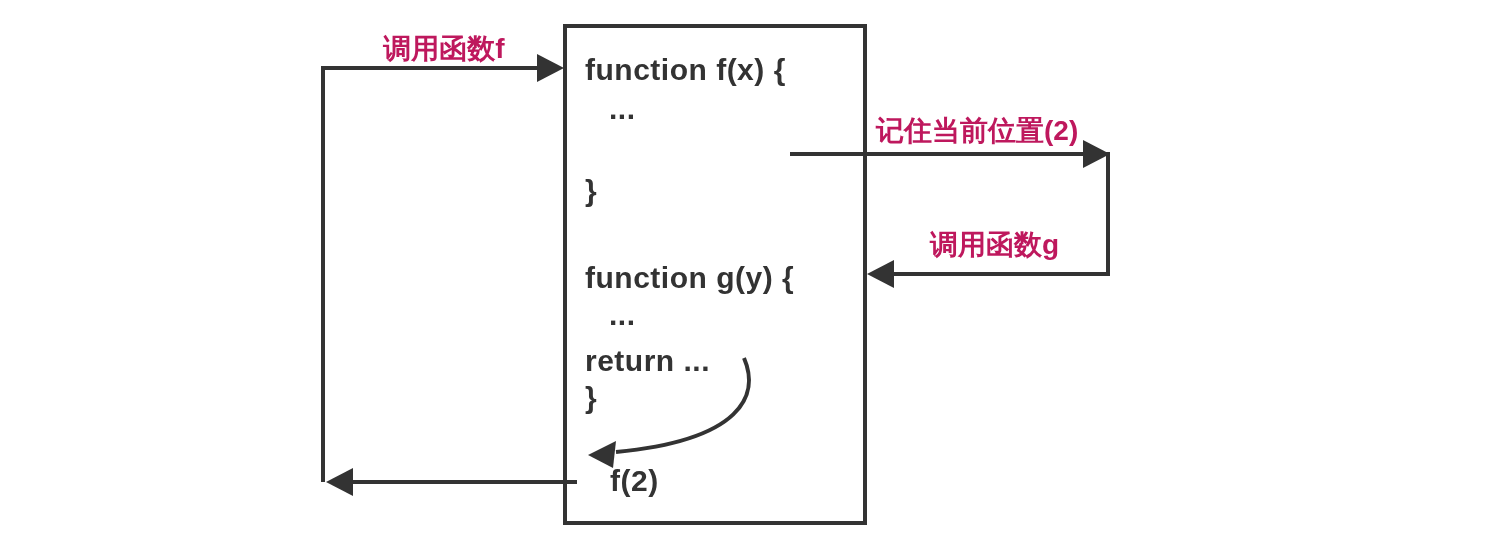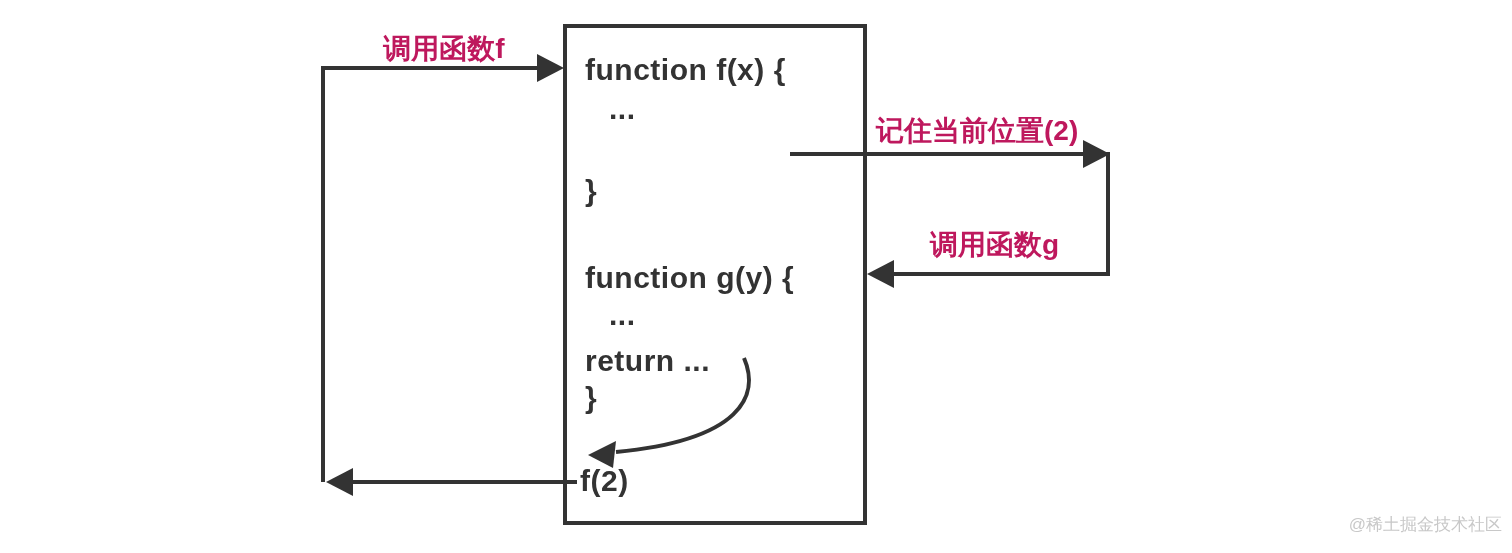--- a/index.html
+++ b/index.html
@@ -77,21 +77,20 @@
 
   <div class="code-text" style="left:585px; top:53px;">function f(x) {</div>
   <div class="code-text" style="left:609px; top:92px;">...</div>
   <div class="code-text" style="left:585px; top:174px;">}</div>
 
   <div class="code-text" style="left:585px; top:261px;">function g(y) {</div>
   <div class="code-text" style="left:609px; top:298px;">...</div>
   <div class="code-text" style="left:585px; top:344px;">return ...</div>
   <div class="code-text" style="left:585px; top:381px;">}</div>
 
-  <div class="code-text" style="left:580px; top:464px;text-align:center;">f(2)</div>
+  <div class="code-text" style="left:610px; top:464px;text-align:center;">f(2)</div>
 
   <div class="flow-label" style="left:323px; top:30px; width:242px; text-align:center;">调用函数f</div>
   <div class="flow-label" style="left:876px; top:112px;">记住当前位置(2)</div>
   <div class="flow-label" style="left:930px; top:226px;">调用函数g</div>
 
-  <div class="watermark">@稀土掘金技术社区</div>
 
 </div>
 
 </body></html>

